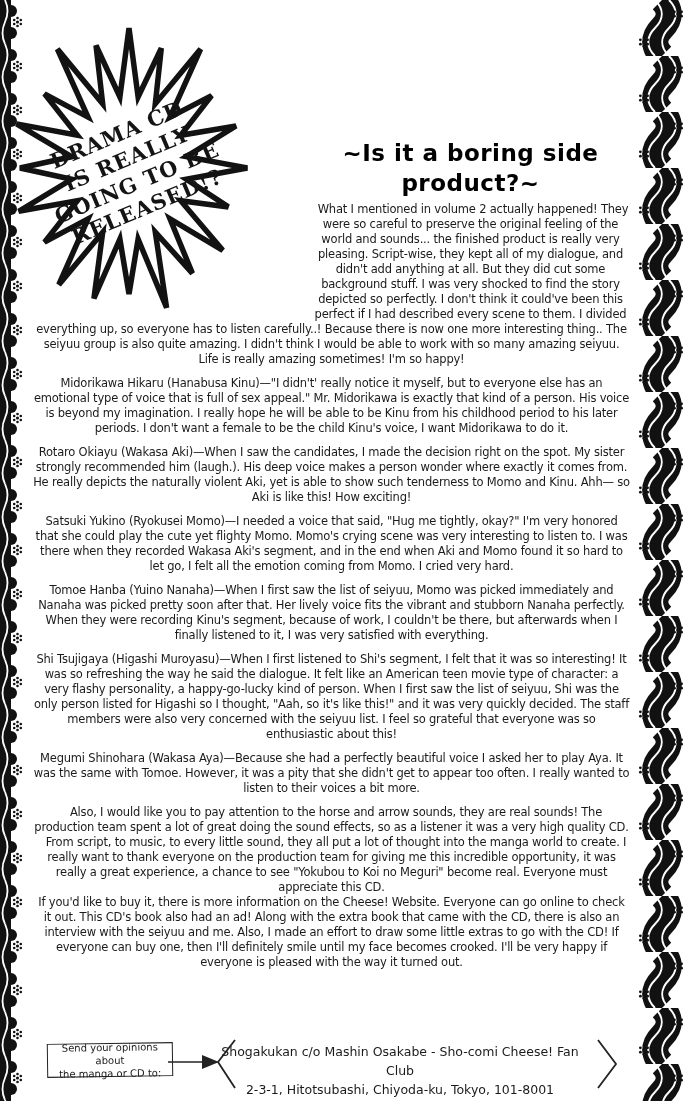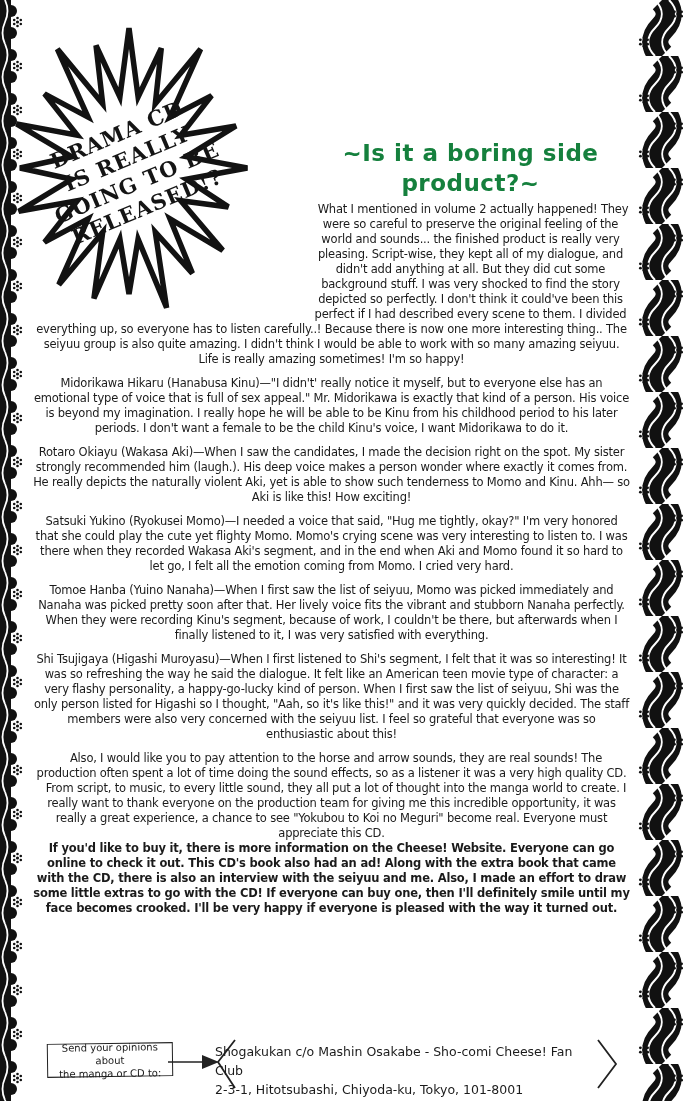--- a/index.html
+++ b/index.html
@@ -27,38 +27,38 @@
     color:#141414;white-space:nowrap;
   }
   
   .content{
     position:absolute;left:33px;top:138px;width:597px;z-index:2;
     font-size:11.5px;line-height:15px;letter-spacing:-0.2px;
   }
   .burst-spacer{float:left;width:278px;height:172px;}
   h1.page-title{
     font-size:23px;line-height:30px;margin:0 0 4px 0;
-    font-weight:bold;text-align:center;letter-spacing:0.5px;color:#15803d;
+    font-weight:bold;text-align:center;letter-spacing:0.5px;color:#000000;
   }
   .content p{margin:0 0 9px 0;text-align:center;}
   p.intro{text-indent:5px;}
   p.closing-indent{text-indent:9px;margin-bottom:0;}
-  p.closing-flush{margin-bottom:16px;font-weight:bold;}
+  p.closing-flush{margin-bottom:16px;}
   
   .opinion-box{
     position:absolute;left:47px;top:1043px;width:124px;height:32px;z-index:2;
     border:1.5px solid #222;transform:rotate(-0.8deg);
     display:flex;align-items:center;justify-content:center;
     font-size:10px;line-height:13px;text-align:center;white-space:pre-line;
   }
   .footer-arrow{position:absolute;left:168px;top:1038px;z-index:2;}
   .footer-chevron-right{position:absolute;left:594px;top:1038px;z-index:2;}
   .address{
     position:absolute;left:215px;top:1042px;width:370px;z-index:2;
-    font-size:12.5px;line-height:19px;text-align:left;white-space:pre-line;
+    font-size:12.5px;line-height:19px;text-align:center;white-space:pre-line;
   }
 </style>
 </head>
 <body>
 
 <svg class="border-left" width="24" height="1101" viewBox="0 0 24 1101">
   <defs>
     <pattern id="laceL" x="0" y="0" width="24" height="44" patternUnits="userSpaceOnUse">
       <rect x="0" y="0" width="11" height="44" fill="#111"></rect>
       <circle cx="11" cy="11" r="6" fill="#111"></circle>
@@ -123,21 +123,22 @@
 
 <div class="content">
   <div class="burst-spacer"></div>
   <h1 class="page-title">~Is it a boring side product?~</h1>
   <p class="intro">What I mentioned in volume 2 actually happened! They were so careful to preserve the original feeling of the world and sounds... the finished product is really very pleasing. Script-wise, they kept all of my dialogue, and didn't add anything at all. But they did cut some background stuff. I was very shocked to find the story depicted so perfectly. I don't think it could've been this perfect if I had described every scene to them. I divided everything up, so everyone has to listen carefully..! Because there is now one more interesting thing.. The seiyuu group is also quite amazing. I didn't think I would be able to work with so many amazing seiyuu. Life is really amazing sometimes! I'm so happy!</p>
   <p>Midorikawa Hikaru (Hanabusa Kinu)—"I didn't' really notice it myself, but to everyone else has an emotional type of voice that is full of sex appeal." Mr. Midorikawa is exactly that kind of a person. His voice is beyond my imagination. I really hope he will be able to be Kinu from his childhood period to his later periods. I don't want a female to be the child Kinu's voice, I want Midorikawa to do it.</p>
   <p>Rotaro Okiayu (Wakasa Aki)—When I saw the candidates, I made the decision right on the spot. My sister strongly recommended him (laugh.). His deep voice makes a person wonder where exactly it comes from. He really depicts the naturally violent Aki, yet is able to show such tenderness to Momo and Kinu. Ahh— so Aki is like this! How exciting!</p>
   <p>Satsuki Yukino (Ryokusei Momo)—I needed a voice that said, "Hug me tightly, okay?" I'm very honored that she could play the cute yet flighty Momo. Momo's crying scene was very interesting to listen to. I was there when they recorded Wakasa Aki's segment, and in the end when Aki and Momo found it so hard to let go, I felt all the emotion coming from Momo. I cried very hard.</p>
   <p>Tomoe Hanba (Yuino Nanaha)—When I first saw the list of seiyuu, Momo was picked immediately and Nanaha was picked pretty soon after that. Her lively voice fits the vibrant and stubborn Nanaha perfectly. When they were recording Kinu's segment, because of work, I couldn't be there, but afterwards when I finally listened to it, I was very satisfied with everything.</p>
   <p>Shi Tsujigaya (Higashi Muroyasu)—When I first listened to Shi's segment, I felt that it was so interesting! It was so refreshing the way he said the dialogue. It felt like an American teen movie type of character: a very flashy personality, a happy-go-lucky kind of person. When I first saw the list of seiyuu, Shi was the only person listed for Higashi so I thought, "Aah, so it's like this!" and it was very quickly decided. The staff members were also very concerned with the seiyuu list. I feel so grateful that everyone was so enthusiastic about this!</p>
-  <p class="closing-indent">Also, I would like you to pay attention to the horse and arrow sounds, they are real sounds! The production often spent a lot of time doing the sound effects, so as a listener it was a very high quality CD.</p>
+  <p>Megumi Shinohara (Wakasa Aya)—Because she had a perfectly beautiful voice I asked her to play Aya. It was the same with Tomoe. However, it was a pity that she didn't get to appear too often. I really wanted to listen to their voices a bit more.</p>
+  <p class="closing-indent">Also, I would like you to pay attention to the horse and arrow sounds, they are real sounds! The production team spent a lot of great doing the sound effects, so as a listener it was a very high quality CD.</p>
   <p class="closing-indent">From script, to music, to every little sound, they all put a lot of thought into the manga world to create. I really want to thank everyone on the production team for giving me this incredible opportunity, it was really a great experience, a chance to see "Yokubou to Koi no Meguri" become real. Everyone must appreciate this CD.</p>
   <p class="closing-flush">If you'd like to buy it, there is more information on the Cheese! Website. Everyone can go online to check it out. This CD's book also had an ad! Along with the extra book that came with the CD, there is also an interview with the seiyuu and me. Also, I made an effort to draw some little extras to go with the CD! If everyone can buy one, then I'll definitely smile until my face becomes crooked. I'll be very happy if everyone is pleased with the way it turned out.</p>
 </div>
 
 <div class="opinion-box">
   <span>Send your opinions about
 the manga or CD to:</span>
 </div>
 
 <svg class="footer-arrow" width="72" height="52" viewBox="0 0 72 52">

